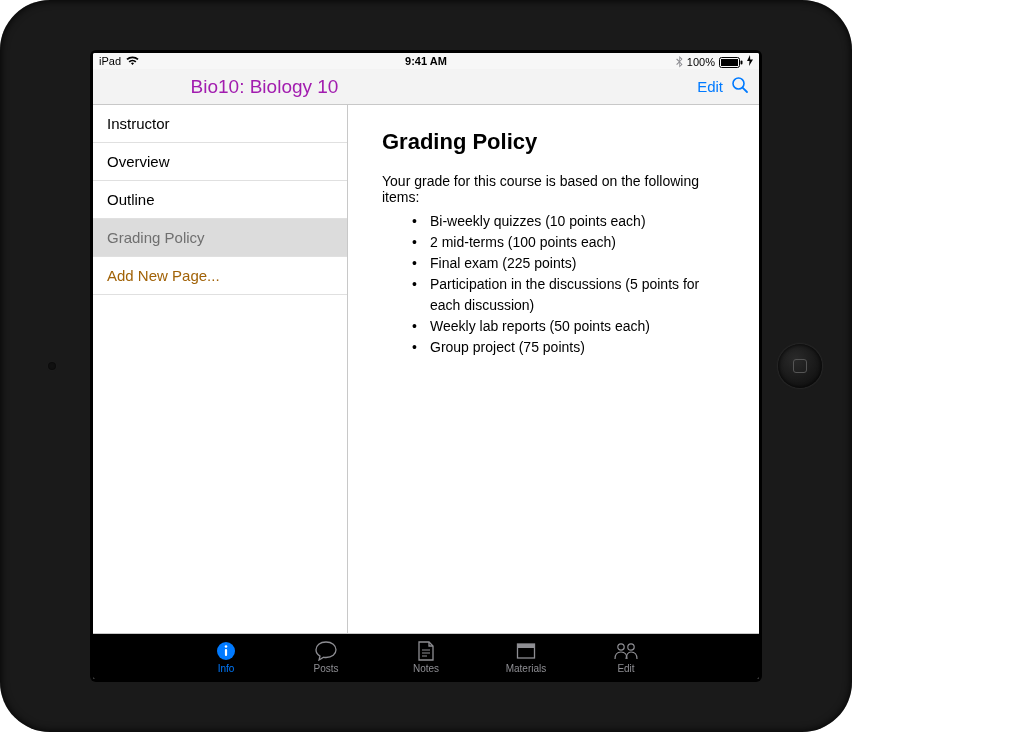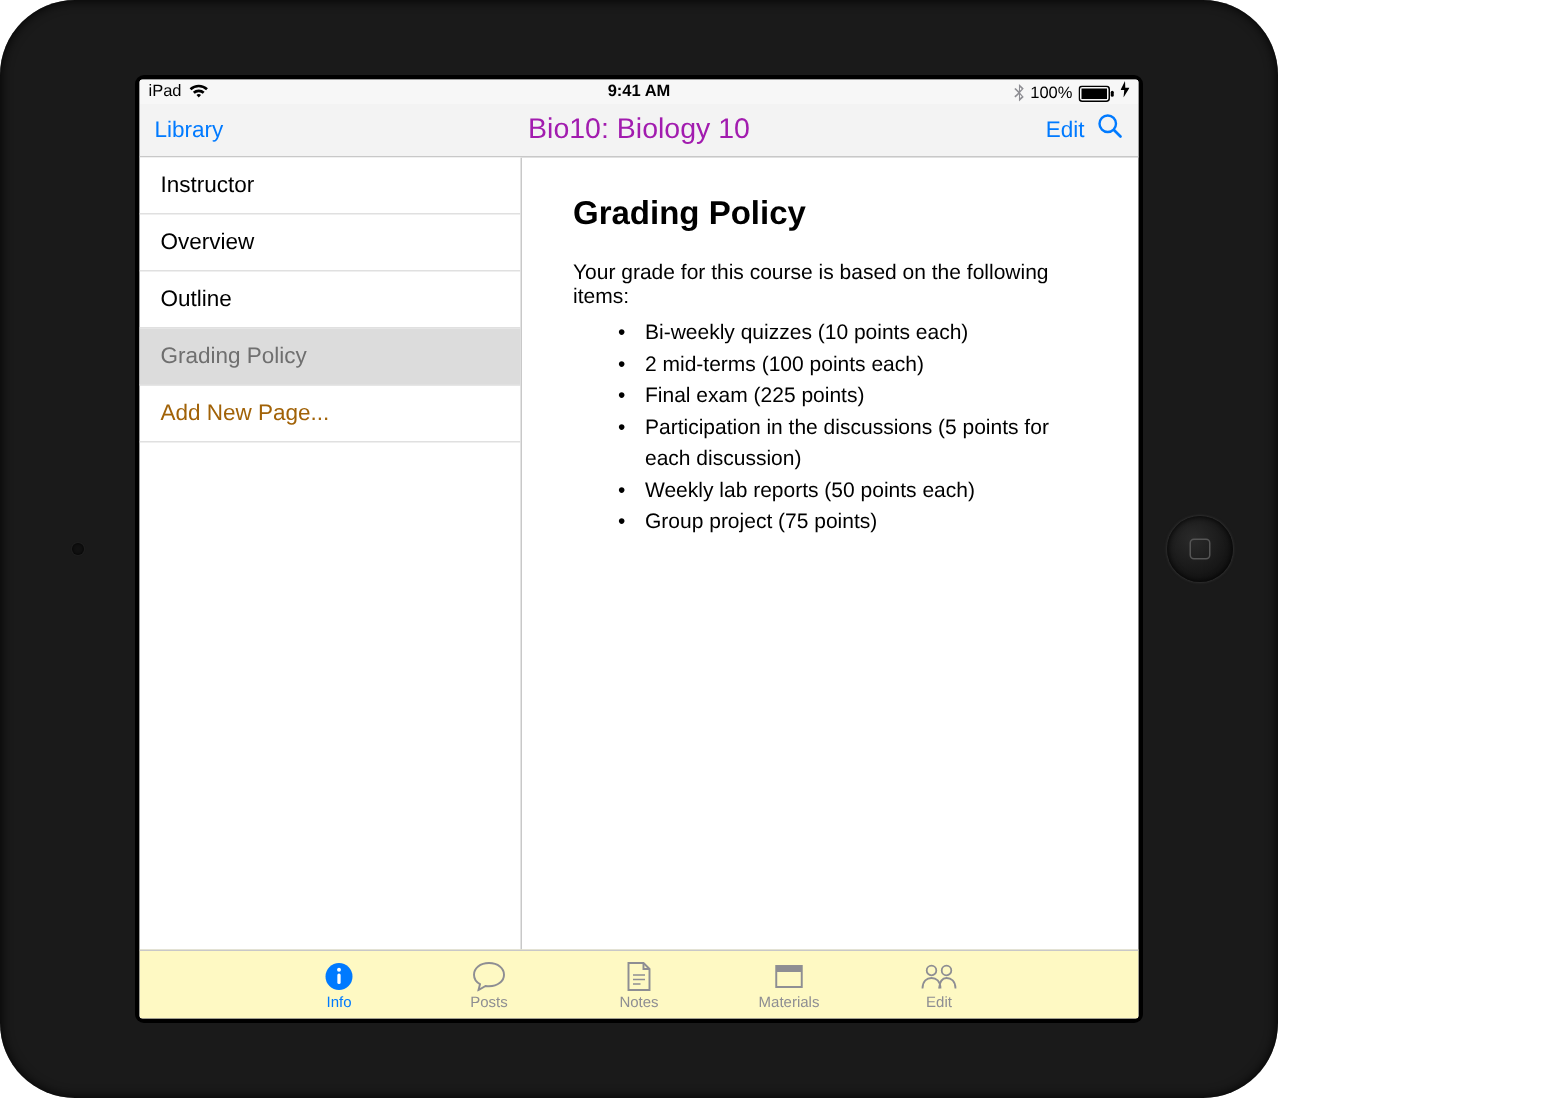--- a/index.html
+++ b/index.html
@@ -66,21 +66,21 @@
   .sb-item.add { color:#a16207; }
   .content { flex:1; padding: 24px 34px; overflow:auto; }
   .content h1 { font-size: 22px; font-weight:700; margin-bottom: 18px; }
   .content p { font-size: 14px; margin-bottom: 6px; }
   .content ul { list-style: none; padding-left: 30px; }
   .content ul li { font-size:14px; line-height: 1.5; position:relative; padding-left: 18px; }
   .content ul li::before { content:"•"; position:absolute; left:0; }
 
   
   .tab-bar {
-    height: 46px; background:#fef9c3; border-top:1px solid #c8c8c8;
+    height: 46px; background:#000000; border-top:1px solid #c8c8c8;
     display:flex; align-items:center; justify-content:center; gap:40px;
   }
   .tab { display:flex; flex-direction:column; align-items:center; gap:1px;
          color:#8e8e93; font-size:10px; cursor:pointer; width:60px; }
   .tab.active { color:#007aff; }
   .tab .ico { height:22px; display:flex; align-items:center; justify-content:center; }
 </style>
 </head>
 <body>
 
@@ -120,23 +120,20 @@
           </span>
           <span>
             <svg width="6" height="11" viewBox="0 0 6 11">
                 <path d="M3 0 L0 6 H2.5 L2 11 L6 4.5 H3.2 Z" fill="#000"></path>
               </svg>
           </span>
         </div>
       </div>
 
       <div class="nav-bar">
-        <div class="nav-left">
-          <span class="nav-link">Library</span>
-        </div>
         <div class="nav-title">Bio10: Biology 10</div>
         <div class="nav-right">
           <span class="nav-link">Edit</span>
           <span class="search-ico">
             <svg width="18" height="18" viewBox="0 0 18 18">
                 <circle cx="7.5" cy="7.5" r="5.5" fill="none" stroke="#007aff" stroke-width="1.6"></circle>
                 <line x1="11.8" y1="11.8" x2="16" y2="16" stroke="#007aff" stroke-width="1.8" stroke-linecap="round"></line>
               </svg>
           </span>
         </div>

